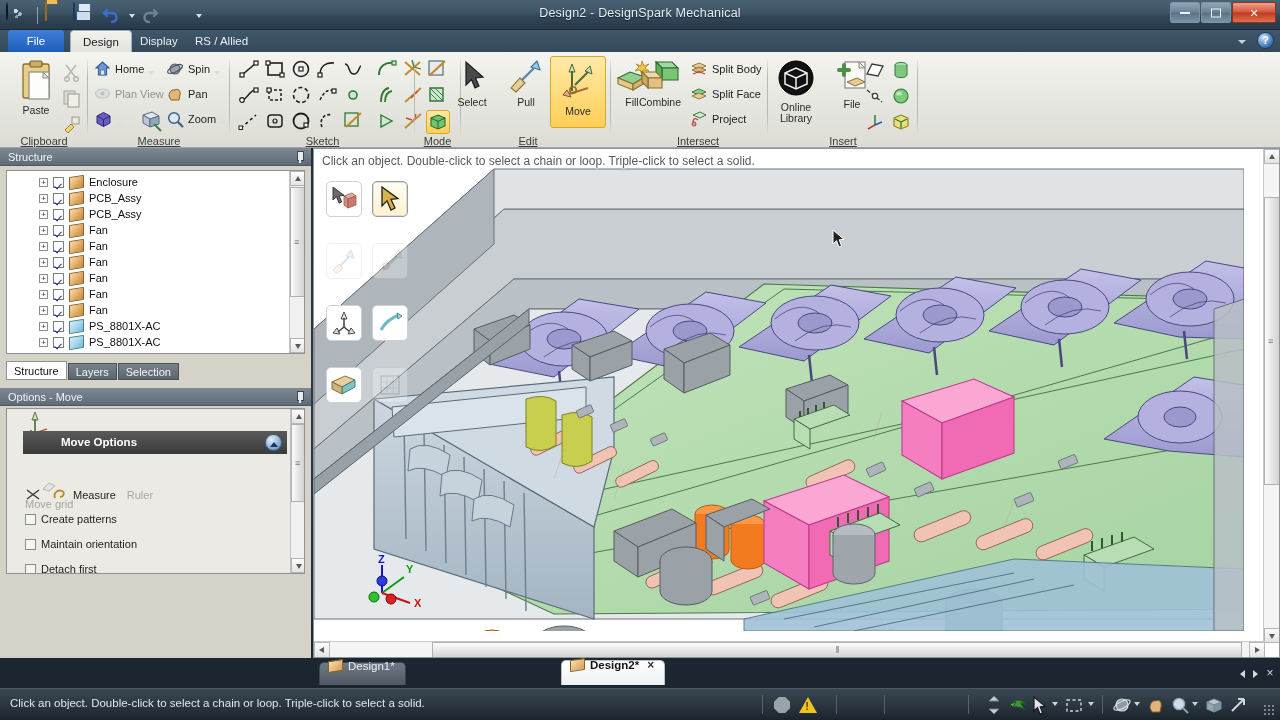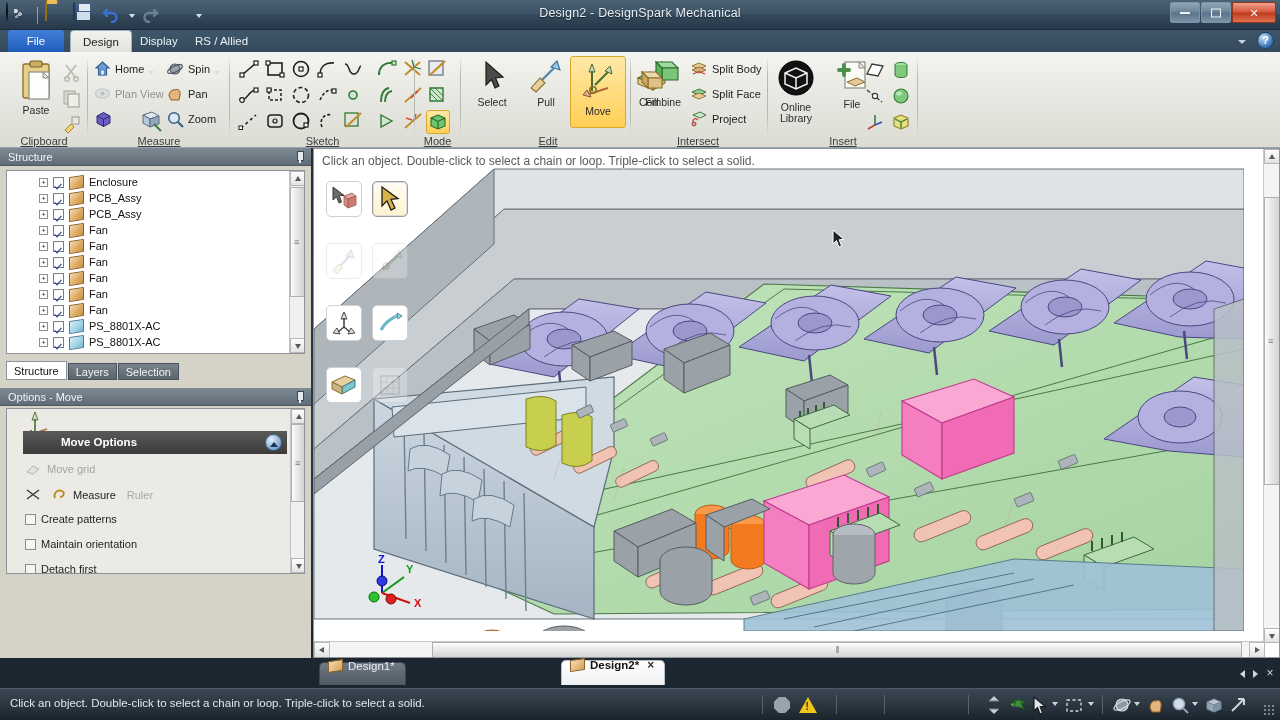--- a/index.html
+++ b/index.html
@@ -556,21 +556,21 @@
         <svg width="20" height="20" viewBox="0 0 20 20" style="margin:1px 0 0 1px;">
             <path d="M3 6 L10 3 L17 6 L17 14 L10 17 L3 14 Z" fill="#6fc46f" stroke="#2b6b2b" stroke-width="1.1"></path>
             <path d="M3 6 L10 9.5 L17 6" fill="none" stroke="#2b6b2b" stroke-width="1.1"></path>
             <path d="M10 9.5 V17" stroke="#2b6b2b" stroke-width="1.1"></path>
           </svg>
       </div>
       <div class="glabel">Mode</div>
       <div class="gsep" style="left:45px;"></div>
     </div>
 
-    <div class="rgroup" style="left:464px;width:168px;">
+    <div class="rgroup" style="left:444px;width:168px;">
       <div class="bigbtn" style="left:0px;top:6px;">
         <svg width="34" height="36" viewBox="0 0 34 36" style="display:block;margin:0 auto;">
             <path d="M11 4 L11 27 L16.5 21.5 L20 30 L24 28 L20.5 20 L28 19 Z" fill="#4a4a4a" stroke="#1b1b1b" stroke-width="1.2"></path>
           </svg>
         <span class="lbl">Select</span>
         <span class="dropcaret" style="position:absolute;left:25px;top:62px;"></span>
       </div>
       <div class="bigbtn" style="left:54px;top:6px;">
         <svg width="38" height="36" viewBox="0 0 38 36" style="display:block;margin:0 auto;">
             <path d="M30 3 L33 12 L24 9 Z" fill="#9cc8e8" stroke="#3a6f96" stroke-width="1.1"></path>
@@ -796,21 +796,21 @@
           <path d="M10 8 L10 20" stroke="#4a6b38" stroke-width="1.6"></path>
           <path d="M2 24 L9 25 L6 19 Z" fill="#e0b090" stroke="#8a4f2a" stroke-width=".9"></path>
           <path d="M7 23 L22 18" stroke="#b06a3a" stroke-width="1.6"></path>
         </svg>
     </div>
     <div class="movehdr">
       <span>Move Options</span>
       <span class="collapse-btn"></span>
     </div>
 
-    <div class="optline dim" style="top:52px;">
+    <div class="optline dim" style="top:69px;flex-direction:column;">
       <svg width="17" height="15" viewBox="0 0 17 15">
           <path d="M2 11 L8 5 L14 8 L8 13 Z" fill="#e4e4de" stroke="#b5b5ae"></path>
         </svg>
       <span>Move grid</span>
     </div>
 
     <div class="optline" style="top:78px;">
       <svg width="17" height="15" viewBox="0 0 17 15">
           <path d="M2 3 L14 12 M14 3 L2 12" stroke="#3a3a3a" stroke-width="1.4"></path>
         </svg>

